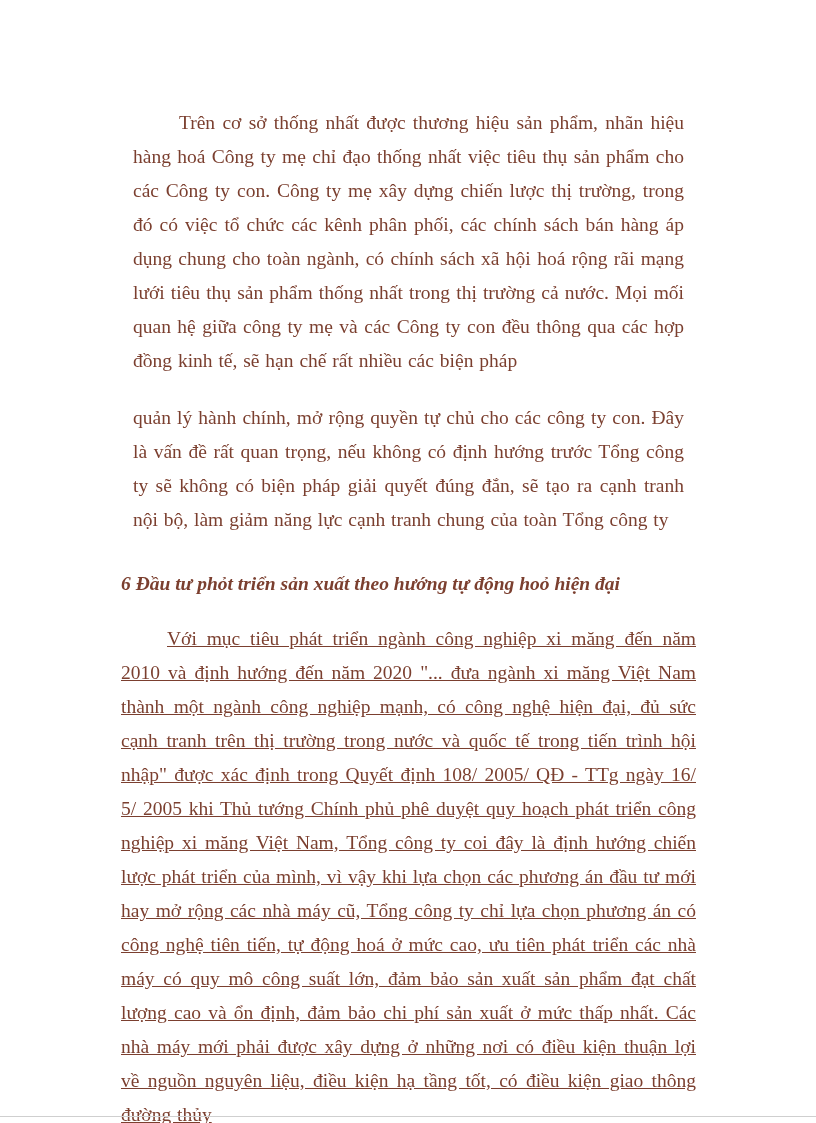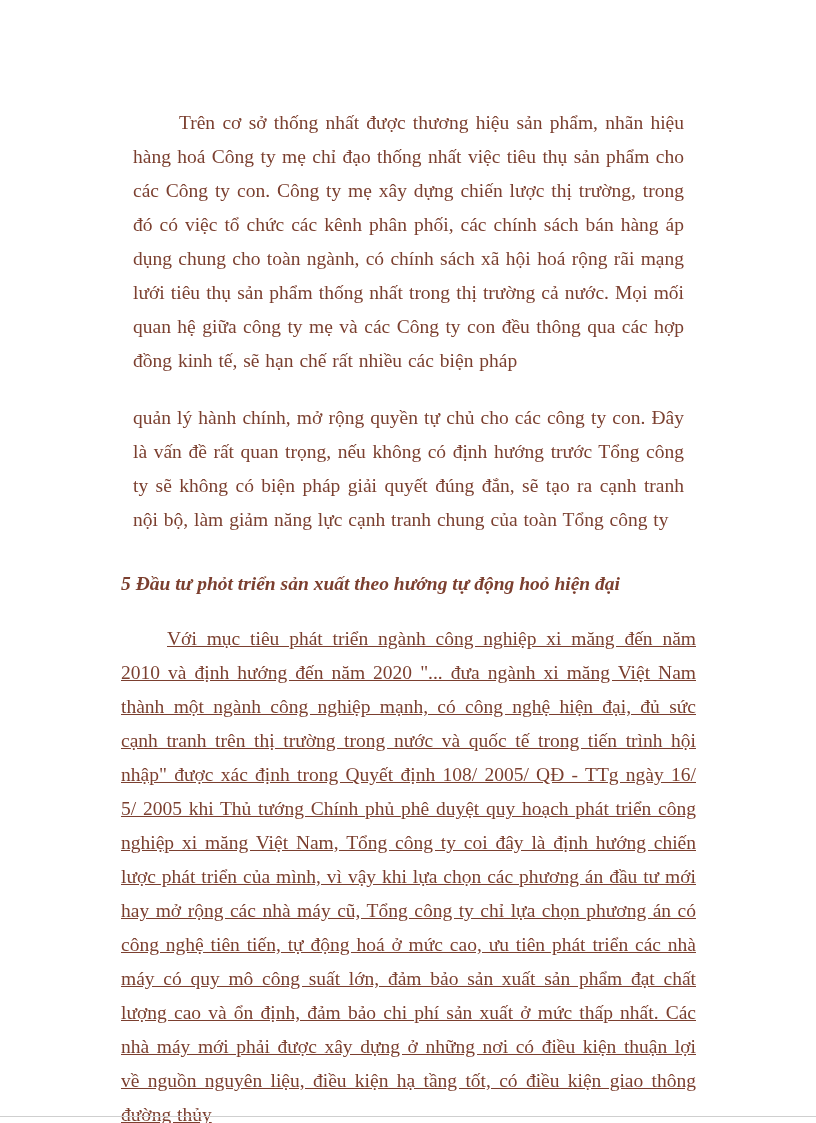--- a/index.html
+++ b/index.html
@@ -69,17 +69,17 @@
       background: #cfcfcf;
     }
   </style>
 </head>
 <body>
 
 <div class="page">
   <div class="content">
     <p class="para indent p1">Trên cơ sở thống nhất được thương hiệu sản phẩm, nhãn hiệu hàng hoá Công ty mẹ chỉ đạo thống nhất việc tiêu thụ sản phẩm cho các Công ty con. Công ty mẹ xây dựng chiến lược thị trường, trong đó có việc tổ chức các kênh phân phối, các chính sách bán hàng áp dụng chung cho toàn ngành, có chính sách xã hội hoá rộng rãi mạng lưới tiêu thụ sản phẩm thống nhất trong thị trường cả nước. Mọi mối quan hệ giữa công ty mẹ và các Công ty con đều thông qua các hợp đồng kinh tế, sẽ hạn chế rất nhiều các biện pháp</p>
     <p class="para p2">quản lý hành chính, mở rộng quyền tự chủ cho các công ty con. Đây là vấn đề rất quan trọng, nếu không có định hướng trước Tổng công ty sẽ không có biện pháp giải quyết đúng đắn, sẽ tạo ra cạnh tranh nội bộ, làm giảm năng lực cạnh tranh chung của toàn Tổng công ty</p>
-    <h3 class="heading">5 Đầu tư phỏt triển sản xuất theo hướng tự động hoỏ hiện đại</h3>
+    <h3 class="heading">6 Đầu tư phỏt triển sản xuất theo hướng tự động hoỏ hiện đại</h3>
     <p class="para indent p3">Với mục tiêu phát triển ngành công nghiệp xi măng đến năm 2010 và định hướng đến năm 2020 "... đưa ngành xi măng Việt Nam thành một ngành công nghiệp mạnh, có công nghệ hiện đại, đủ sức cạnh tranh trên thị trường trong nước và quốc tế trong tiến trình hội nhập" được xác định trong Quyết định 108/ 2005/ QĐ - TTg ngày 16/ 5/ 2005 khi Thủ tướng Chính phủ phê duyệt quy hoạch phát triển công nghiệp xi măng Việt Nam, Tổng công ty coi đây là định hướng chiến lược phát triển của mình, vì vậy khi lựa chọn các phương án đầu tư mới hay mở rộng các nhà máy cũ, Tổng công ty chỉ lựa chọn phương án có công nghệ tiên tiến, tự động hoá ở mức cao, ưu tiên phát triển các nhà máy có quy mô công suất lớn, đảm bảo sản xuất sản phẩm đạt chất lượng cao và ổn định, đảm bảo chi phí sản xuất ở mức thấp nhất. Các nhà máy mới phải được xây dựng ở những nơi có điều kiện thuận lợi về nguồn nguyên liệu, điều kiện hạ tầng tốt, có điều kiện giao thông đường thủy</p>
   </div>
   <div class="bottom-rule"></div>
 </div>
 
 </body></html>

